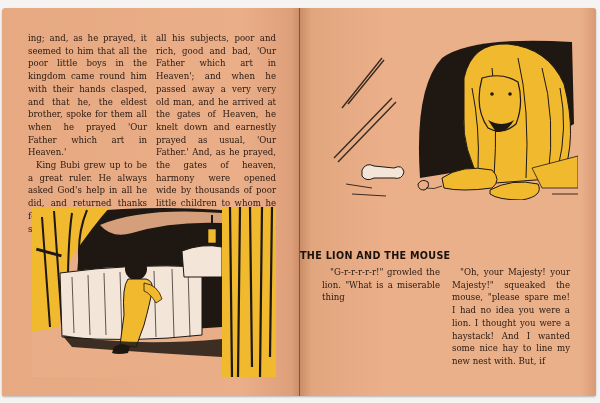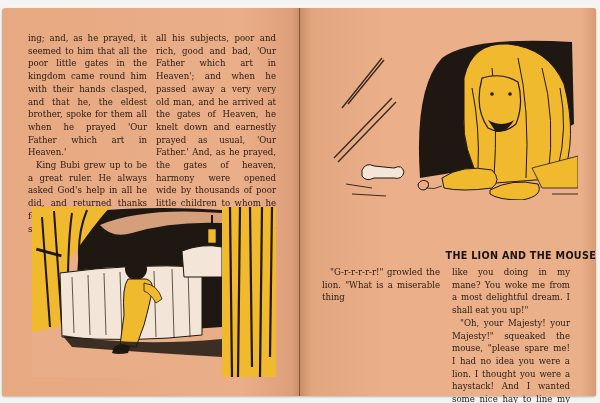--- a/index.html
+++ b/index.html
@@ -6,32 +6,32 @@
   body { width:600px; height:403px; background:#f6f4f2; position:relative; overflow:hidden; font-family:"DejaVu Serif", serif; }
   .spread { position:absolute; left:2px; top:8px; width:594px; height:388px; background:#e8ad86; border-radius:4px 3px 2px 2px; box-shadow:0 1px 2px rgba(0,0,0,0.25); }
   .page { position:absolute; top:0; height:100%; }
   .page.left { left:0; width:298px; background:linear-gradient(90deg,#e6a982 0%,#eaae88 80%,#dea07a 97%,#c98d68 100%); border-radius:4px 0 0 2px; }
   .page.right { left:298px; width:296px; background:linear-gradient(90deg,#c98d68 0%,#e2a67f 4%,#ebb08a 30%,#eab08a 95%,#d89b75 100%); border-radius:0 3px 2px 0; }
   .gutter { position:absolute; left:297px; top:0; width:2px; height:100%; background:#6e3f25; opacity:0.75; }
   .col { position:absolute; font-size:8.6px; line-height:12.7px; color:#2a1a12; text-align:justify; }
   .col p { margin:0; }
   .col p.indent { text-indent:8px; }
   .col p.cont { text-indent:0; }
-  .title { position:absolute; left:0; width:296px; top:242px; text-align:right; font-family:"DejaVu Sans", sans-serif; font-weight:bold; font-size:9.6px; letter-spacing:0.3px; color:#1c120d; }
+  .title { position:absolute; left:0; width:296px; top:242px; text-align:left; font-family:"DejaVu Sans", sans-serif; font-weight:bold; font-size:9.6px; letter-spacing:0.3px; color:#1c120d; }
   .illus { position:absolute; }
   .illus svg { display:block; width:100%; height:100%; }
 </style>
 </head>
 <body>
 
 <div class="spread">
 
   <div class="page left">
     <div class="col" style="left:26px; top:24px; width:119px;">
-      <p class="cont">ing; and, as he prayed, it seemed to him that all the poor little gates in the kingdom came round him with their hands clasped, and that he, the eldest brother, spoke for them all when he prayed 'Our Father which art in Heaven.'</p>
+      <p class="cont">ing; and, as he prayed, it seemed to him that all the poor little boys in the kingdom came round him with their hands clasped, and that he, the eldest brother, spoke for them all when he prayed 'Our Father which art in Heaven.'</p>
       <p class="indent">King Bubi grew up to be a great ruler. He always asked God's help in all he did, and returned thanks for his happiness, ever saying, speaking for</p>
     </div>
     <div class="col" style="left:154px; top:24px; width:120px;">
       <p class="cont">all his subjects, poor and rich, good and bad, 'Our Father which art in Heaven'; and when he passed away a very very old man, and he arrived at the gates of Heaven, he knelt down and earnestly prayed as usual, 'Our Father.' And, as he prayed, the gates of heaven, harmony were opened wide by thousands of poor little children to whom he had been King, that is to say, their eldest brother here on earth.</p>
     </div>
 
     <div class="illus" style="left:30px; top:199px; width:244px; height:170px;">
       <svg viewBox="0 0 244 170" preserveAspectRatio="none">
         <rect x="0" y="0" width="244" height="170" fill="#e9ae88"></rect>
 
@@ -91,17 +91,16 @@
         <path d="M24 156 L50 160 M30 166 L64 168 M230 166 L256 166" stroke="#3a2a20" stroke-width="1"></path>
       </svg>
     </div>
 
     <div class="title">THE LION AND THE MOUSE</div>
 
     <div class="col" style="left:22px; top:258px; width:118px;">
       <p class="indent">"G-r-r-r-r-r!" growled the lion. "What is a miserable thing</p>
     </div>
     <div class="col" style="left:152px; top:258px; width:118px;">
-      <p class="cont">like you doing in my mane? You woke me from a most delightful dream. I shall eat you up!"</p>
       <p class="indent">"Oh, your Majesty! your Majesty!" squeaked the mouse, "please spare me! I had no idea you were a lion. I thought you were a haystack! And I wanted some nice hay to line my new nest with. But, if</p>
     </div>
   </div>
 </div>
 
 </body></html>

